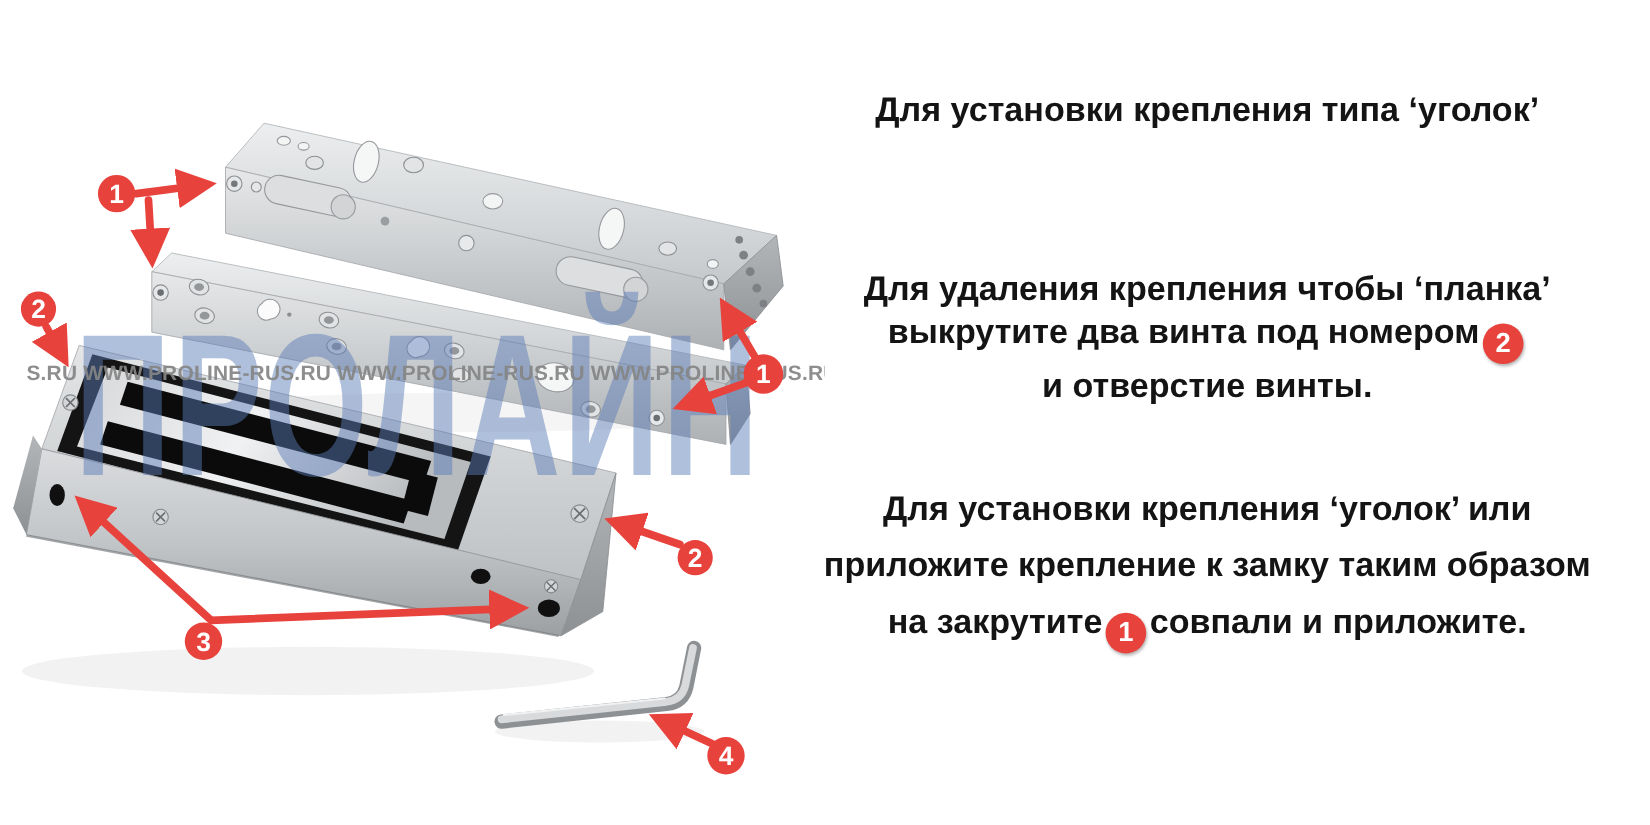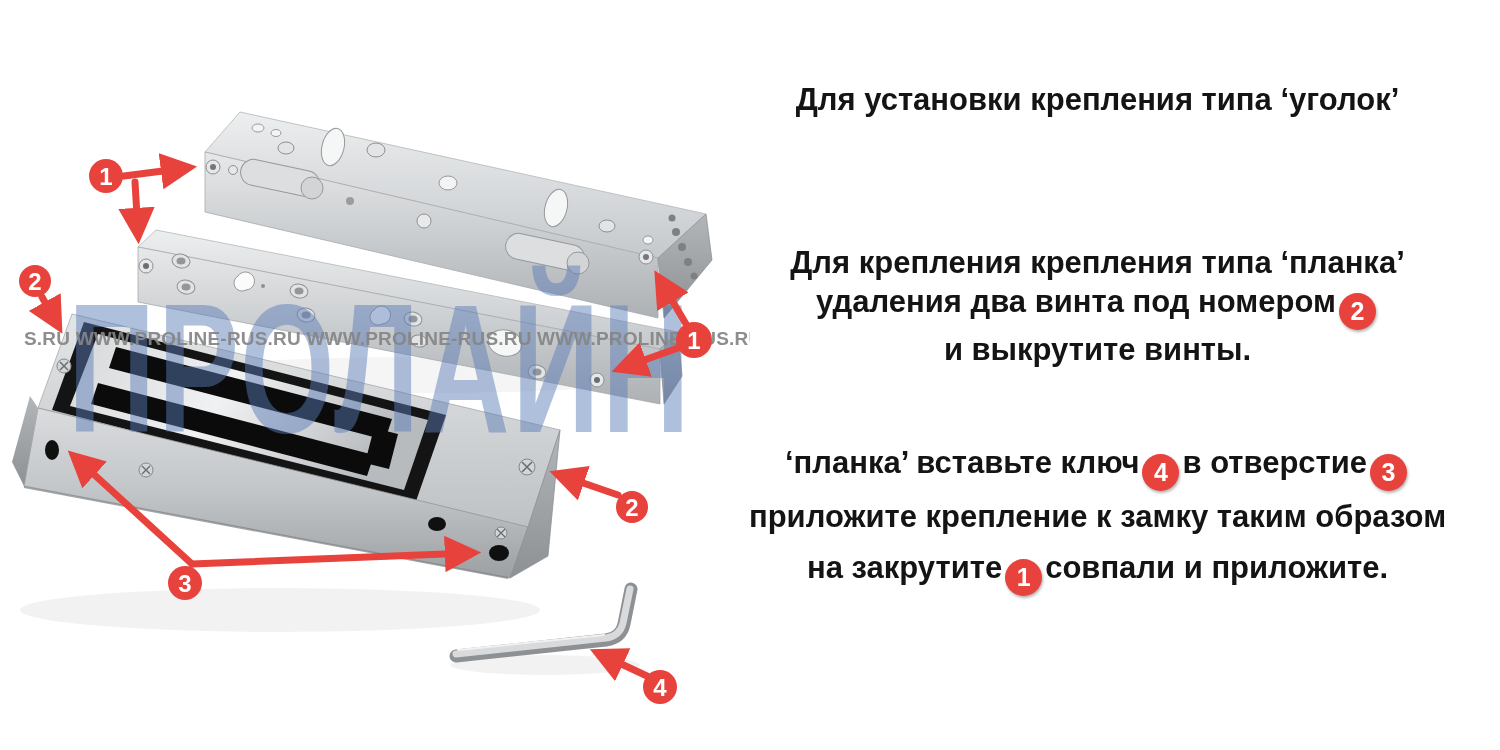--- a/index.html
+++ b/index.html
@@ -207,24 +207,24 @@
         <text x="660" y="695.5">4</text>
       </g>
     </g>
   </svg>
 
   <div class="text-col">
     <div class="para para-1">
         <div><span>Для установки крепления типа ‘уголок’</span></div>
       </div>
     <div class="para para-2">
-        <div><span>Для крепления крепления типа ‘планка’</span></div>
-        <div><span>удаления два винта под номером</span><span class="badge">2</span></div>
-        <div><span>и выкрутите винты.</span></div>
+        <div><span>Для удаления крепления чтобы ‘планка’</span></div>
+        <div><span>выкрутите два винта под номером</span><span class="badge">2</span></div>
+        <div><span>и отверстие винты.</span></div>
       </div>
     <div class="para para-3">
-        <div><span>‘планка’ вставьте ключ</span><span class="badge">4</span><span>в отверстие</span><span class="badge">3</span></div>
+        <div><span>Для установки крепления ‘уголок’ или</span></div>
         <div><span>приложите крепление к замку таким образом</span></div>
         <div><span>на закрутите</span><span class="badge">1</span><span>совпали и приложите.</span></div>
       </div>
   </div>
 
 </div>
 
 </body></html>

